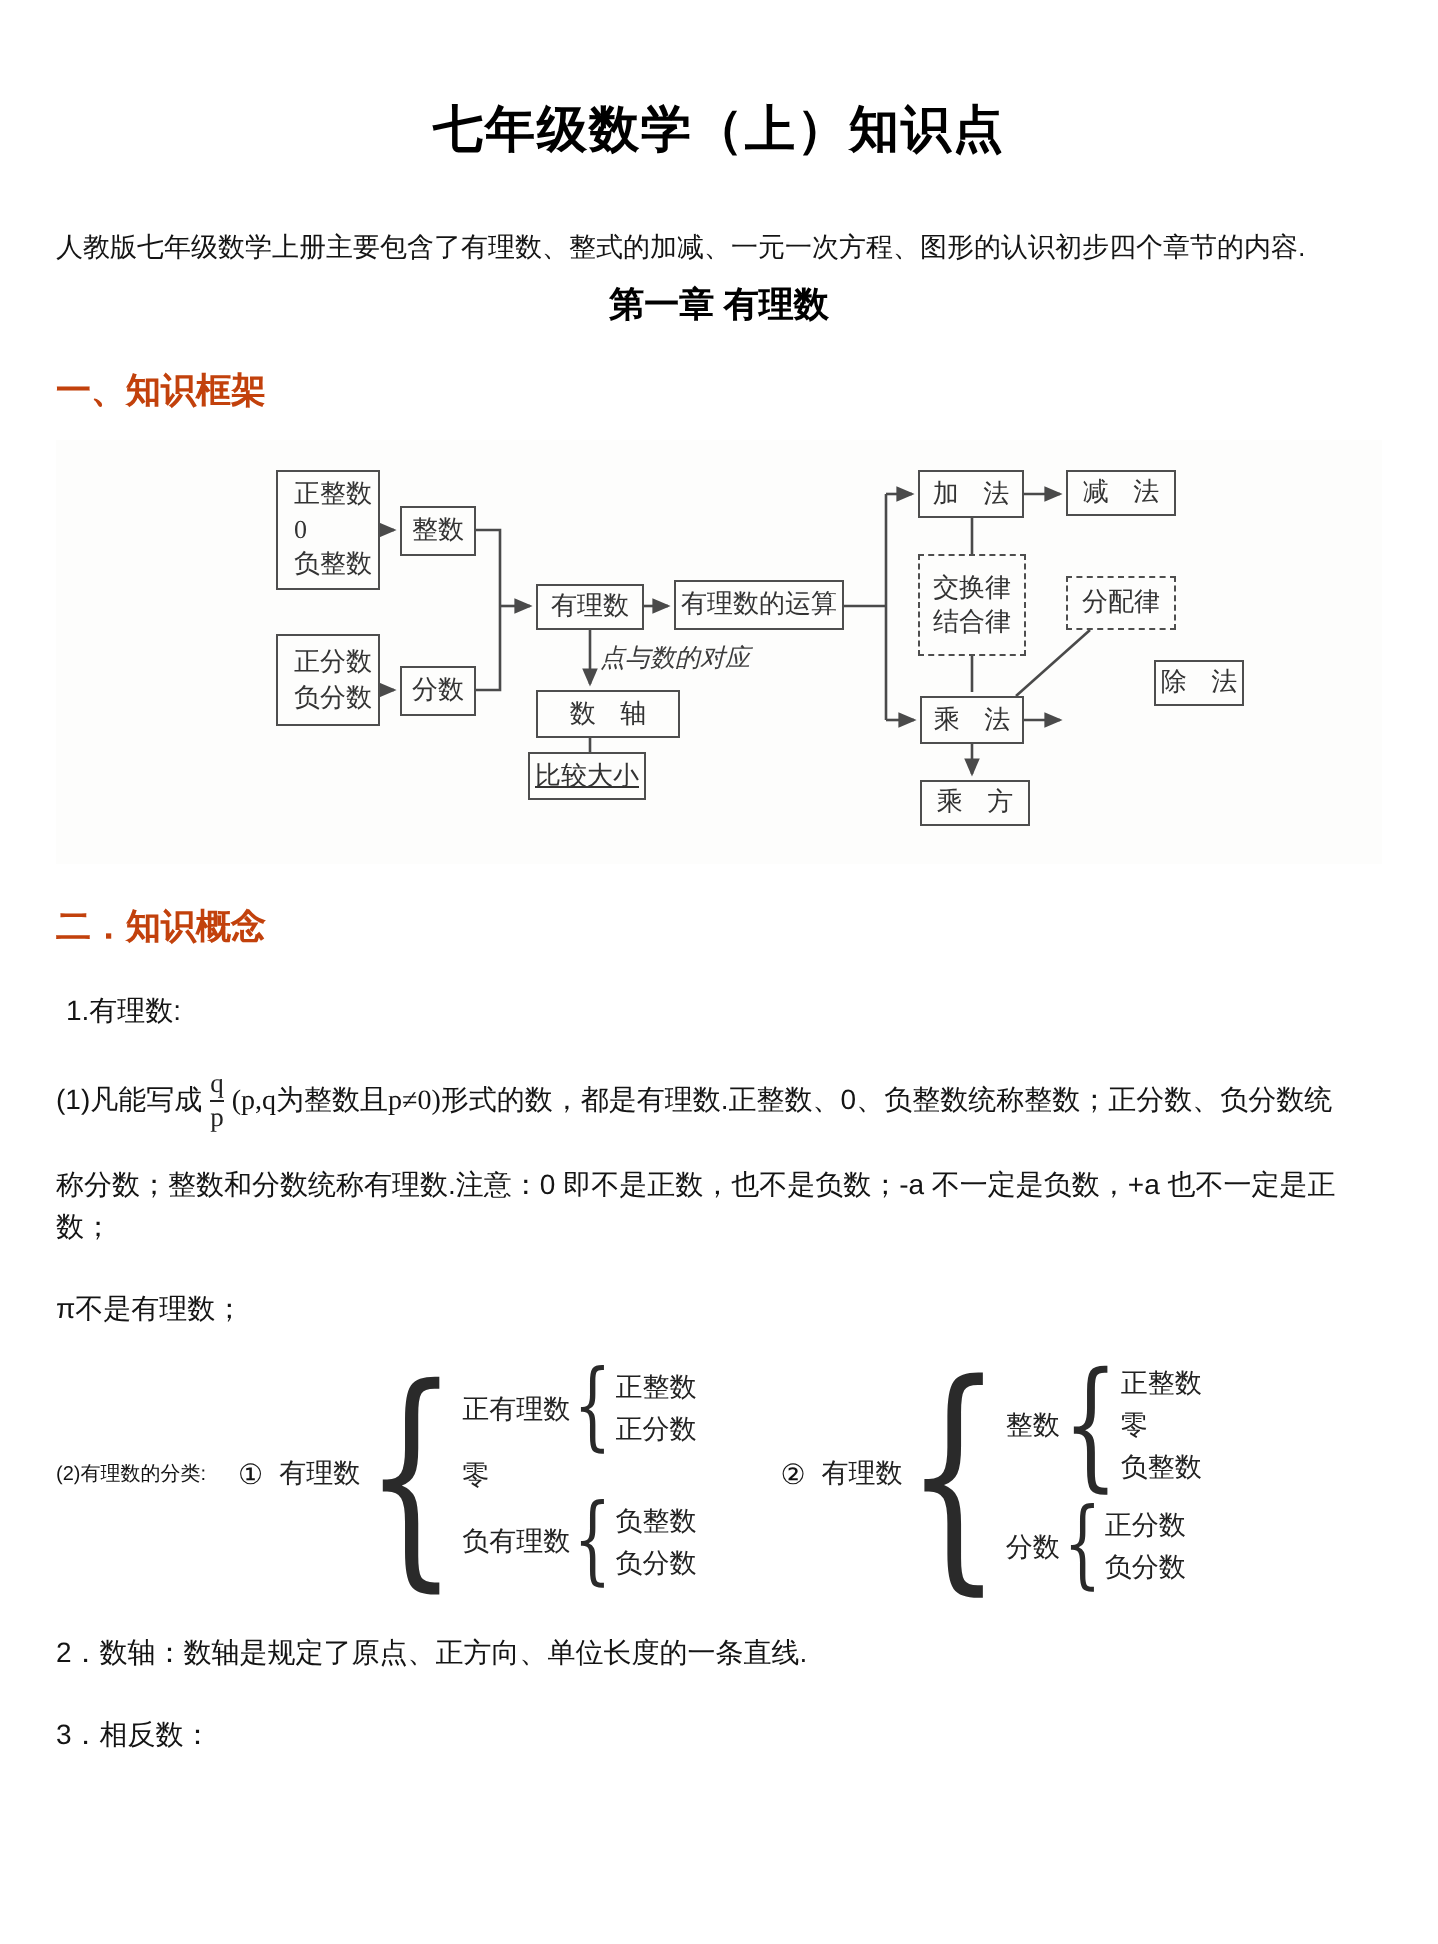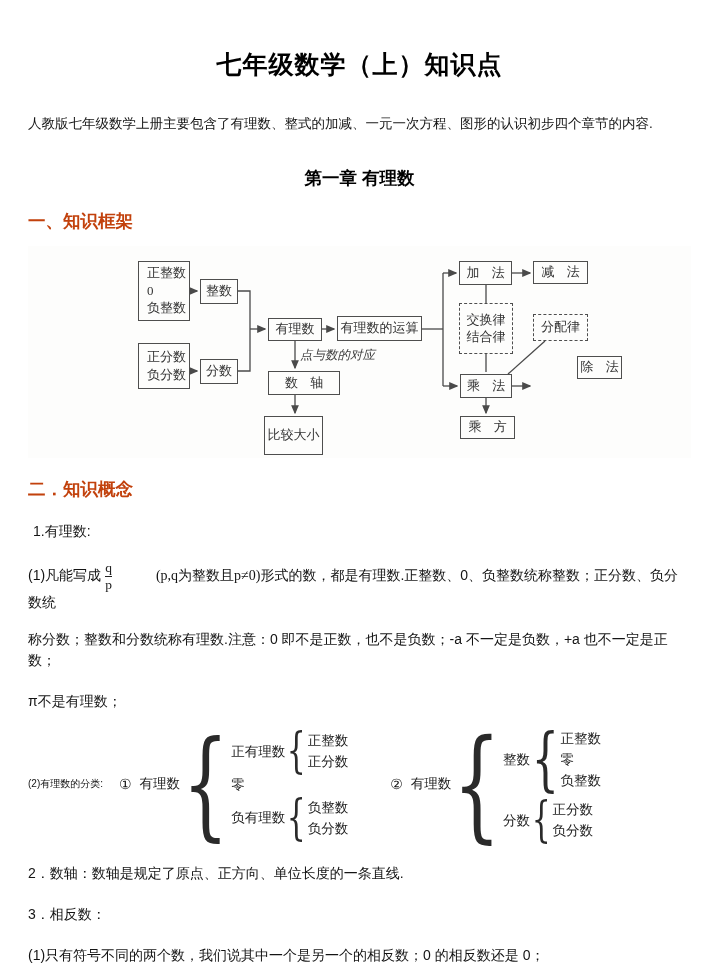--- a/index.html
+++ b/index.html
@@ -16,21 +16,21 @@
     margin-top:48px;
     text-align:center;
     font-size:25px; font-weight:bold; color:#000;
     letter-spacing:1px;
   }
   .intro {
     margin-top:33px;
     font-size:13.5px; line-height:1.45; color:#141414;
   }
   .chapter-heading {
-    margin-top:32px;
+    margin-top:6px;
     text-align:center;
     font-size:17.5px; font-weight:bold; color:#000;
   }
   .section-heading {
     margin-top:19px;
     font-size:17.5px; font-weight:bold; color:#c2410c;
   }
 
   
   .diagram {
@@ -64,34 +64,34 @@
   }
   
   .b-intgroup   { left:110px; top:15px;  width:52px; height:60px; }
   .b-integer    { left:172px; top:33px;  width:38px; height:25px; }
   .b-fracgroup  { left:110px; top:97px;  width:52px; height:46px; }
   .b-fraction   { left:172px; top:113px; width:38px; height:25px; }
   .b-rational   { left:240px; top:72px;  width:54px; height:23px; }
   .b-operations { left:309px; top:70px;  width:85px; height:25px; }
   .l-axislabel  { left:272px; top:101px; }
   .b-axis       { left:240px; top:125px; width:72px; height:24px; }
-  .b-compare    { left:236px; top:170px; width:59px; height:39px; }
+  .b-compare    { left:236px; top:156px; width:59px; height:24px;text-decoration:underline; }
   .b-add        { left:431px; top:15px;  width:53px; height:24px; }
   .b-sub        { left:505px; top:15px;  width:55px; height:23px; }
   .b-comm       { left:431px; top:57px;  width:54px; height:51px; }
   .b-dist       { left:505px; top:68px;  width:55px; height:27px; }
   .b-mul        { left:432px; top:128px; width:52px; height:24px; }
   .b-div        { left:505px; top:110px; width:45px; height:23px;margin-left:44px; }
   .b-pow        { left:432px; top:170px; width:55px; height:23px; }
 
   
   .concept-title { margin-top:22px; margin-left:5px; font-size:14px; color:#141414; }
   .para { margin-top:20px; font-size:14px; line-height:1.5; color:#141414; }
   .para.tight { margin-top:16px; }
-  .serif { font-family:"Liberation Serif","DejaVu Serif", serif;margin-left:40px; }
+  .serif { font-family:"Liberation Serif","DejaVu Serif", serif; }
   .frac {
     display:inline-flex; flex-direction:column; align-items:center;
     vertical-align:middle;
     font-family:"Liberation Serif","DejaVu Serif", serif;
     line-height:1.05; font-size:13.5px; color:#222;
     margin:0 4px;
   }
   .frac .bar { width:100%; height:1px; background:#222; margin:1px 0; }
 
   
@@ -250,15 +250,14 @@
           <div class="citem">负分数</div>
         </div>
       </div>
     </div>
   </div>
 
   <div class="para">2．数轴：数轴是规定了原点、正方向、单位长度的一条直线.</div>
 
   <div class="para">3．相反数：</div>
 
-  <div class="para">(1)只有符号不同的两个数，我们说其中一个是另一个的相反数；0 的相反数还是 0；</div>
 
 </div>
 
 </body></html>

